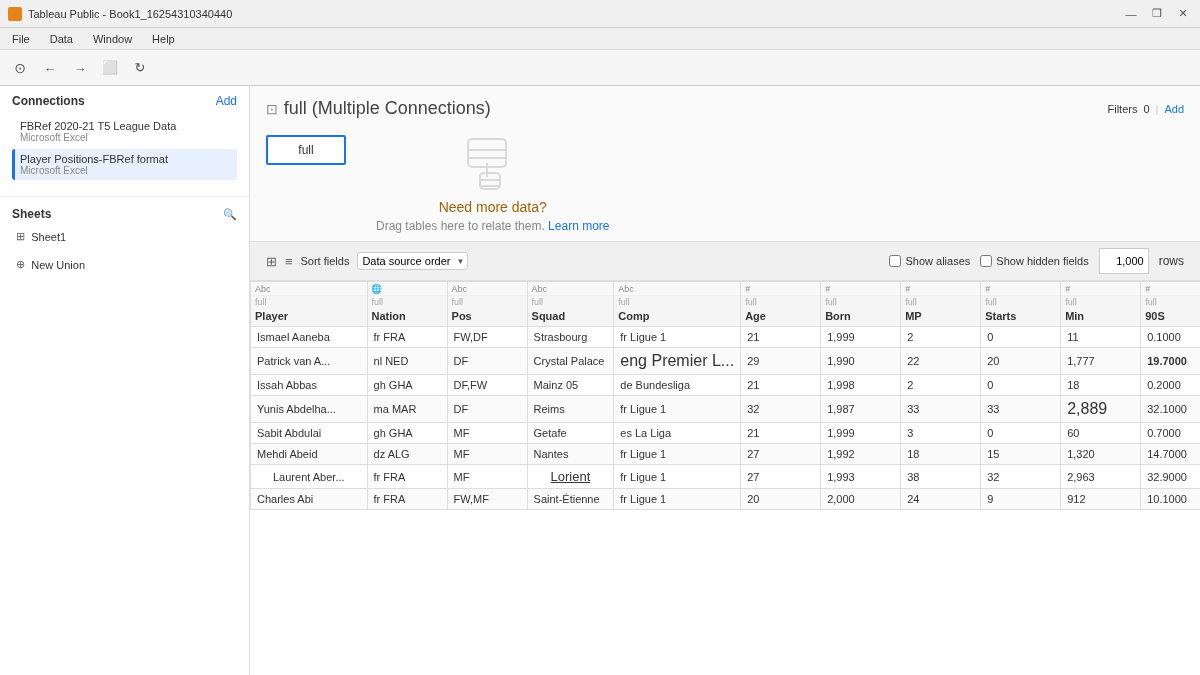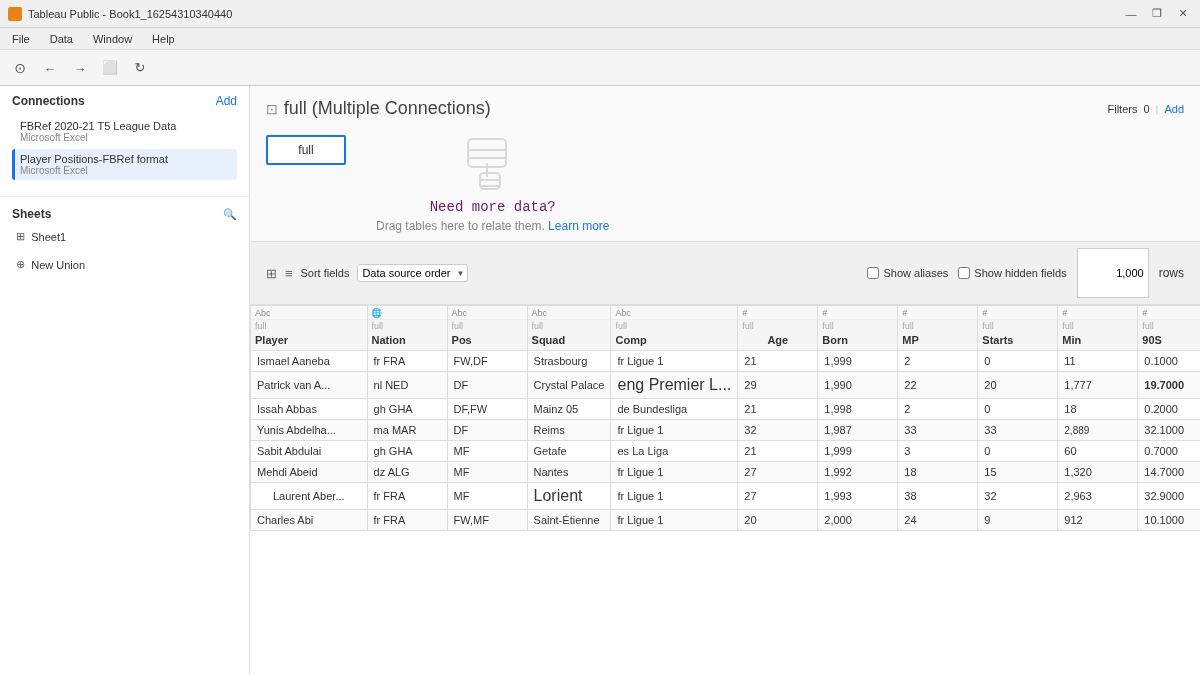--- a/index.html
+++ b/index.html
@@ -62,21 +62,21 @@
     
     .canvas-header { display: flex; align-items: center; justify-content: space-between; padding: 6px 16px; background: #f0f0f0; border-top: 1px solid #ddd; border-bottom: 1px solid #ddd; }
     .canvas-header-left { display: flex; align-items: center; gap: 8px; }
     .sort-fields-label { font-size: 11px; font-weight: 500; }
     .sort-select { font-size: 11px; border: 1px solid #ccc; background: #fff; padding: 2px 16px 2px 4px; border-radius: 3px; cursor: pointer; appearance: none; -webkit-appearance: none; }
     .sort-select-wrapper { position: relative; display: inline-block; }
     .sort-select-wrapper::after { content: '▼'; font-size: 8px; position: absolute; right: 4px; top: 50%; transform: translateY(-50%); pointer-events: none; color: #555; }
     .canvas-header-right { display: flex; align-items: center; gap: 10px; }
     .checkbox-group { display: flex; align-items: center; gap: 4px; font-size: 11px; }
     .checkbox-group input { width: 12px; height: 12px; }
-    .rows-input { width: 72px; border: 1px solid #ccc; font-size: 11px; padding: 18px 4px; text-align: right; }
+    .rows-input { width: 50px; border: 1px solid #ccc; font-size: 11px; padding: 6px 4px; text-align: right; }
 
     
     .data-table-wrapper { flex: 1; overflow: auto; background: #fff; }
     .data-table { border-collapse: collapse; width: 100%; font-size: 11px; }
     .data-table th, .data-table td { border: 1px solid #ddd; padding: 0; white-space: nowrap; }
     .data-table th { background: #f5f5f5; font-weight: normal; vertical-align: bottom; }
     .data-table td { padding: 4px 6px; font-size: 11px; }
     .data-table tr:nth-child(even) td { background: #fafafa; }
     .table-box { border: 2px solid #1a73e8; background: #fff; padding: 6px 12px; min-width: 80px; text-align: center; font-size: 12px; border-radius: 2px; }
 
@@ -175,21 +175,21 @@
       <div style="display:flex; flex-direction:column; align-items:center;">
         <svg class="db-svg" width="70" height="60" viewBox="0 0 70 60">
           <rect x="10" y="4" width="38" height="28" rx="4" fill="none" stroke="#aaa" stroke-width="2"></rect>
           <rect x="10" y="14" width="38" height="2" fill="#aaa"></rect>
           <rect x="10" y="22" width="38" height="2" fill="#aaa"></rect>
           <rect x="28" y="28" width="2" height="14" fill="#aaa"></rect>
           <rect x="22" y="38" width="20" height="16" rx="4" fill="none" stroke="#aaa" stroke-width="2"></rect>
           <rect x="22" y="44" width="20" height="2" fill="#aaa"></rect>
           <rect x="22" y="50" width="20" height="2" fill="#aaa"></rect>
         </svg>
-        <div class="drop-text" style="font-size:14px; color:#701a75; margin-top:4px;font-family:Liberation Mono, monospace;">Need more data?</div>
+        <div class="drop-text" style="font-size:14px; color:#a16207; margin-top:4px;">Need more data?</div>
         <div style="font-size:12px; color:#888;">
           <span>Drag tables here to relate them.</span>
           <span class="drop-link">Learn more</span>
         </div>
       </div>
     </div>
 
     <div class="canvas-header">
       <div class="canvas-header-left">
         <span style="font-size:13px; color:#666;">⊞</span>
@@ -252,21 +252,21 @@
                 <div style="display: flex; flex-direction: column;">
                   <span style="color: rgb(136, 136, 136); font-size: 9px; padding: 2px 4px 1px; border-bottom: 1px solid rgb(238, 238, 238); display: block; background: rgb(248, 248, 248);">Abc</span>
                   <span style="color: rgb(170, 170, 170); font-size: 9px; padding: 1px 4px; display: block;">full</span>
                   <span style="font-weight: 600; font-size: 11px; padding: 2px 4px 4px; display: block;">Comp</span>
                 </div>
               </th>
               <th style="min-width: 80px; border: 1px solid rgb(221, 221, 221); background: rgb(245, 245, 245); text-align: left; vertical-align: bottom; padding: 0px;">
                 <div style="display: flex; flex-direction: column;">
                   <span style="color: rgb(136, 136, 136); font-size: 9px; padding: 2px 4px 1px; border-bottom: 1px solid rgb(238, 238, 238); display: block; background: rgb(248, 248, 248);">#</span>
                   <span style="color: rgb(170, 170, 170); font-size: 9px; padding: 1px 4px; display: block;">full</span>
-                  <span style="font-weight: 600; font-size: 11px; padding: 2px 4px 4px; display: block; text-align: center;">Age</span>
+                  <span style="font-weight: 600; font-size: 11px; padding: 2px 4px 4px; display: block;">Age</span>
                 </div>
               </th>
               <th style="min-width: 80px; border: 1px solid rgb(221, 221, 221); background: rgb(245, 245, 245); text-align: left; vertical-align: bottom; padding: 0px;">
                 <div style="display: flex; flex-direction: column;">
                   <span style="color: rgb(136, 136, 136); font-size: 9px; padding: 2px 4px 1px; border-bottom: 1px solid rgb(238, 238, 238); display: block; background: rgb(248, 248, 248);">#</span>
                   <span style="color: rgb(170, 170, 170); font-size: 9px; padding: 1px 4px; display: block;">full</span>
                   <span style="font-weight: 600; font-size: 11px; padding: 2px 4px 4px; display: block;">Born</span>
                 </div>
               </th>
               <th style="min-width: 80px; border: 1px solid rgb(221, 221, 221); background: rgb(245, 245, 245); text-align: left; vertical-align: bottom; padding: 0px;">
@@ -352,21 +352,21 @@
             <tr>
               <td style="padding: 4px 6px; font-size: 11px; border: 1px solid rgb(221, 221, 221);">Yunis Abdelha...</td>
               <td style="padding: 4px 6px; font-size: 11px; border: 1px solid rgb(221, 221, 221);">ma MAR</td>
               <td style="padding: 4px 6px; font-size: 11px; border: 1px solid rgb(221, 221, 221);">DF</td>
               <td style="padding: 4px 6px; font-size: 11px; border: 1px solid rgb(221, 221, 221);">Reims</td>
               <td style="padding: 4px 6px; font-size: 11px; border: 1px solid rgb(221, 221, 221);">fr Ligue 1</td>
               <td style="padding: 4px 6px; font-size: 11px; border: 1px solid rgb(221, 221, 221);">32</td>
               <td style="padding: 4px 6px; font-size: 11px; border: 1px solid rgb(221, 221, 221);">1,987</td>
               <td style="padding: 4px 6px; font-size: 11px; border: 1px solid rgb(221, 221, 221);">33</td>
               <td style="padding: 4px 6px; font-size: 11px; border: 1px solid rgb(221, 221, 221);">33</td>
-              <td style="padding: 4px 6px; font-size: 10px; border: 1px solid rgb(221, 221, 221); margin-left: 42px;">2,889</td>
+              <td style="padding: 4px 6px; font-size: 16px; border: 1px solid rgb(221, 221, 221); margin-left: 42px;">2,889</td>
               <td style="padding: 4px 6px; font-size: 11px; border: 1px solid rgb(221, 221, 221);">32.1000</td>
               <td style="padding: 4px 6px; font-size: 11px; border: 1px solid rgb(221, 221, 221);">0.00000</td>
             </tr>
             <tr>
               <td style="padding: 4px 6px; font-size: 11px; border: 1px solid rgb(221, 221, 221);">Sabit Abdulai</td>
               <td style="padding: 4px 6px; font-size: 11px; border: 1px solid rgb(221, 221, 221);">gh GHA</td>
               <td style="padding: 4px 6px; font-size: 11px; border: 1px solid rgb(221, 221, 221);">MF</td>
               <td style="padding: 4px 6px; font-size: 11px; border: 1px solid rgb(221, 221, 221);">Getafe</td>
               <td style="padding: 4px 6px; font-size: 11px; border: 1px solid rgb(221, 221, 221);">es La Liga</td>
               <td style="padding: 4px 6px; font-size: 11px; border: 1px solid rgb(221, 221, 221);">21</td>
@@ -388,21 +388,21 @@
               <td style="padding: 4px 6px; font-size: 11px; border: 1px solid rgb(221, 221, 221);">18</td>
               <td style="padding: 4px 6px; font-size: 11px; border: 1px solid rgb(221, 221, 221);">15</td>
               <td style="padding: 4px 6px; font-size: 11px; border: 1px solid rgb(221, 221, 221);">1,320</td>
               <td style="padding: 4px 6px; font-size: 11px; border: 1px solid rgb(221, 221, 221);">14.7000</td>
               <td style="padding: 4px 6px; font-size: 11px; border: 1px solid rgb(221, 221, 221);">0.00000</td>
             </tr>
             <tr>
               <td style="padding: 4px 22px; font-size: 11px; border: 1px solid rgb(221, 221, 221);">Laurent Aber...</td>
               <td style="padding: 4px 6px; font-size: 11px; border: 1px solid rgb(221, 221, 221);">fr FRA</td>
               <td style="padding: 4px 6px; font-size: 11px; border: 1px solid rgb(221, 221, 221);">MF</td>
-              <td style="padding: 4px 6px; font-size: 16px; border: 1px solid rgb(221, 221, 221);">Lorient</td>
+              <td style="padding: 4px 23px; font-size: 13px; border: 1px solid rgb(221, 221, 221); text-decoration: underline;">Lorient</td>
               <td style="padding: 4px 6px; font-size: 11px; border: 1px solid rgb(221, 221, 221);">fr Ligue 1</td>
               <td style="padding: 4px 6px; font-size: 11px; border: 1px solid rgb(221, 221, 221);">27</td>
               <td style="padding: 4px 6px; font-size: 11px; border: 1px solid rgb(221, 221, 221);">1,993</td>
               <td style="padding: 4px 6px; font-size: 11px; border: 1px solid rgb(221, 221, 221);">38</td>
               <td style="padding: 4px 6px; font-size: 11px; border: 1px solid rgb(221, 221, 221);">32</td>
               <td style="padding: 4px 6px; font-size: 11px; border: 1px solid rgb(221, 221, 221);">2,963</td>
               <td style="padding: 4px 6px; font-size: 11px; border: 1px solid rgb(221, 221, 221);">32.9000</td>
               <td style="padding: 4px 6px; font-size: 11px; border: 1px solid rgb(221, 221, 221);">0.03000</td>
             </tr>
             <tr>

